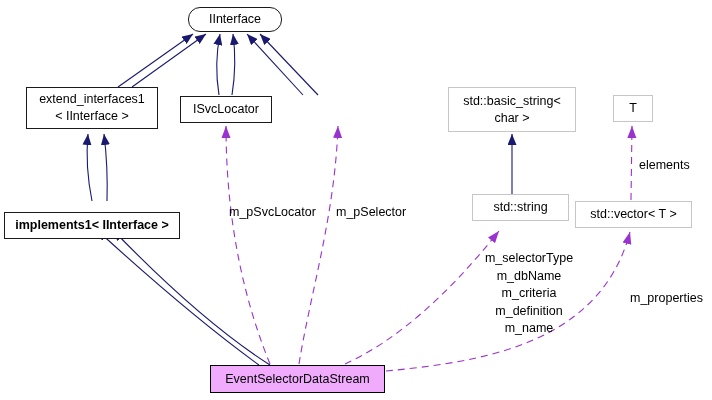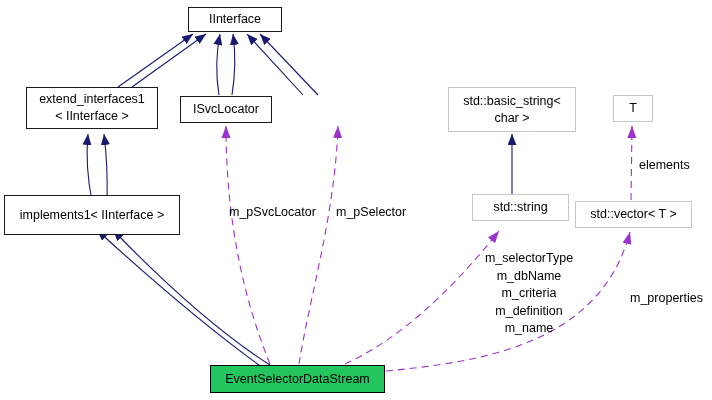--- a/index.html
+++ b/index.html
@@ -29,21 +29,21 @@
     justify-content: center;
     text-align: center;
     white-space: pre-line;
     cursor: pointer;
   }
   .node.external {
     border-color: #c6c6c6;
     cursor: default;
   }
   .node.current {
-    background: #22c55e;
+    background: #f0abfc;
     border-color: #000000;
     cursor: default;
   }
   .edge-label {
     position: absolute;
     color: #000000;
     font-size: 12.5px;
     line-height: 17.5px;
     white-space: pre-line;
     text-align: center;
@@ -81,34 +81,34 @@
 
     <g stroke="#9a32cd" stroke-width="1.1" fill="none" stroke-dasharray="7,5">
       <path d="M270,364 C240,290 226,210 226,126" marker-end="url(#arrPurple)"></path>
       <path d="M299,364 C310,295 335,215 338,126" marker-end="url(#arrPurple)"></path>
       <path d="M345,364 Q420,330 499,231" marker-end="url(#arrPurple)"></path>
       <path d="M386,371 C480,362 600,345 630,232" marker-end="url(#arrPurple)"></path>
       <path d="M631,200 L632,126" marker-end="url(#arrPurple)"></path>
     </g>
   </svg>
 
-  <div class="node" style="left:188px; top:7px; width:94px; height:25px;">IInterface</div>
+  <div class="node" style="left:188px; top:7px; width:94px; height:25px;border-radius:12px;">IInterface</div>
 
   <div class="node" style="left:26px; top:87px; width:132px; height:42px;">extend_interfaces1
 &lt; IInterface &gt;</div>
 
   <div class="node" style="left:180px; top:96px; width:92px; height:27px;">ISvcLocator</div>
 
 
   <div class="node external" style="left:448px; top:87px; width:128px; height:45px;">std::basic_string&lt;
 char &gt;</div>
 
   <div class="node external" style="left:613px; top:95px; width:40px; height:27px;">T</div>
 
-  <div class="node" style="left:4px; top:195px; width:176px; height:40px;">implements1&lt; IInterface &gt;</div>
+  <div class="node" style="left:4px; top:212px; width:176px; height:27px;font-weight:bold;">implements1&lt; IInterface &gt;</div>
 
   <div class="node external" style="left:472px; top:194px; width:97px; height:27px;">std::string</div>
 
   <div class="node external" style="left:575px; top:201px; width:117px; height:27px;">std::vector&lt; T &gt;</div>
 
   <div class="node current" style="left:210px; top:365px; width:175px; height:28px;">EventSelectorDataStream</div>
 
   <div class="edge-label" style="left:229px; top:204px;">m_pSvcLocator</div>
 
   <div class="edge-label" style="left:336px; top:204px;">m_pSelector</div>

